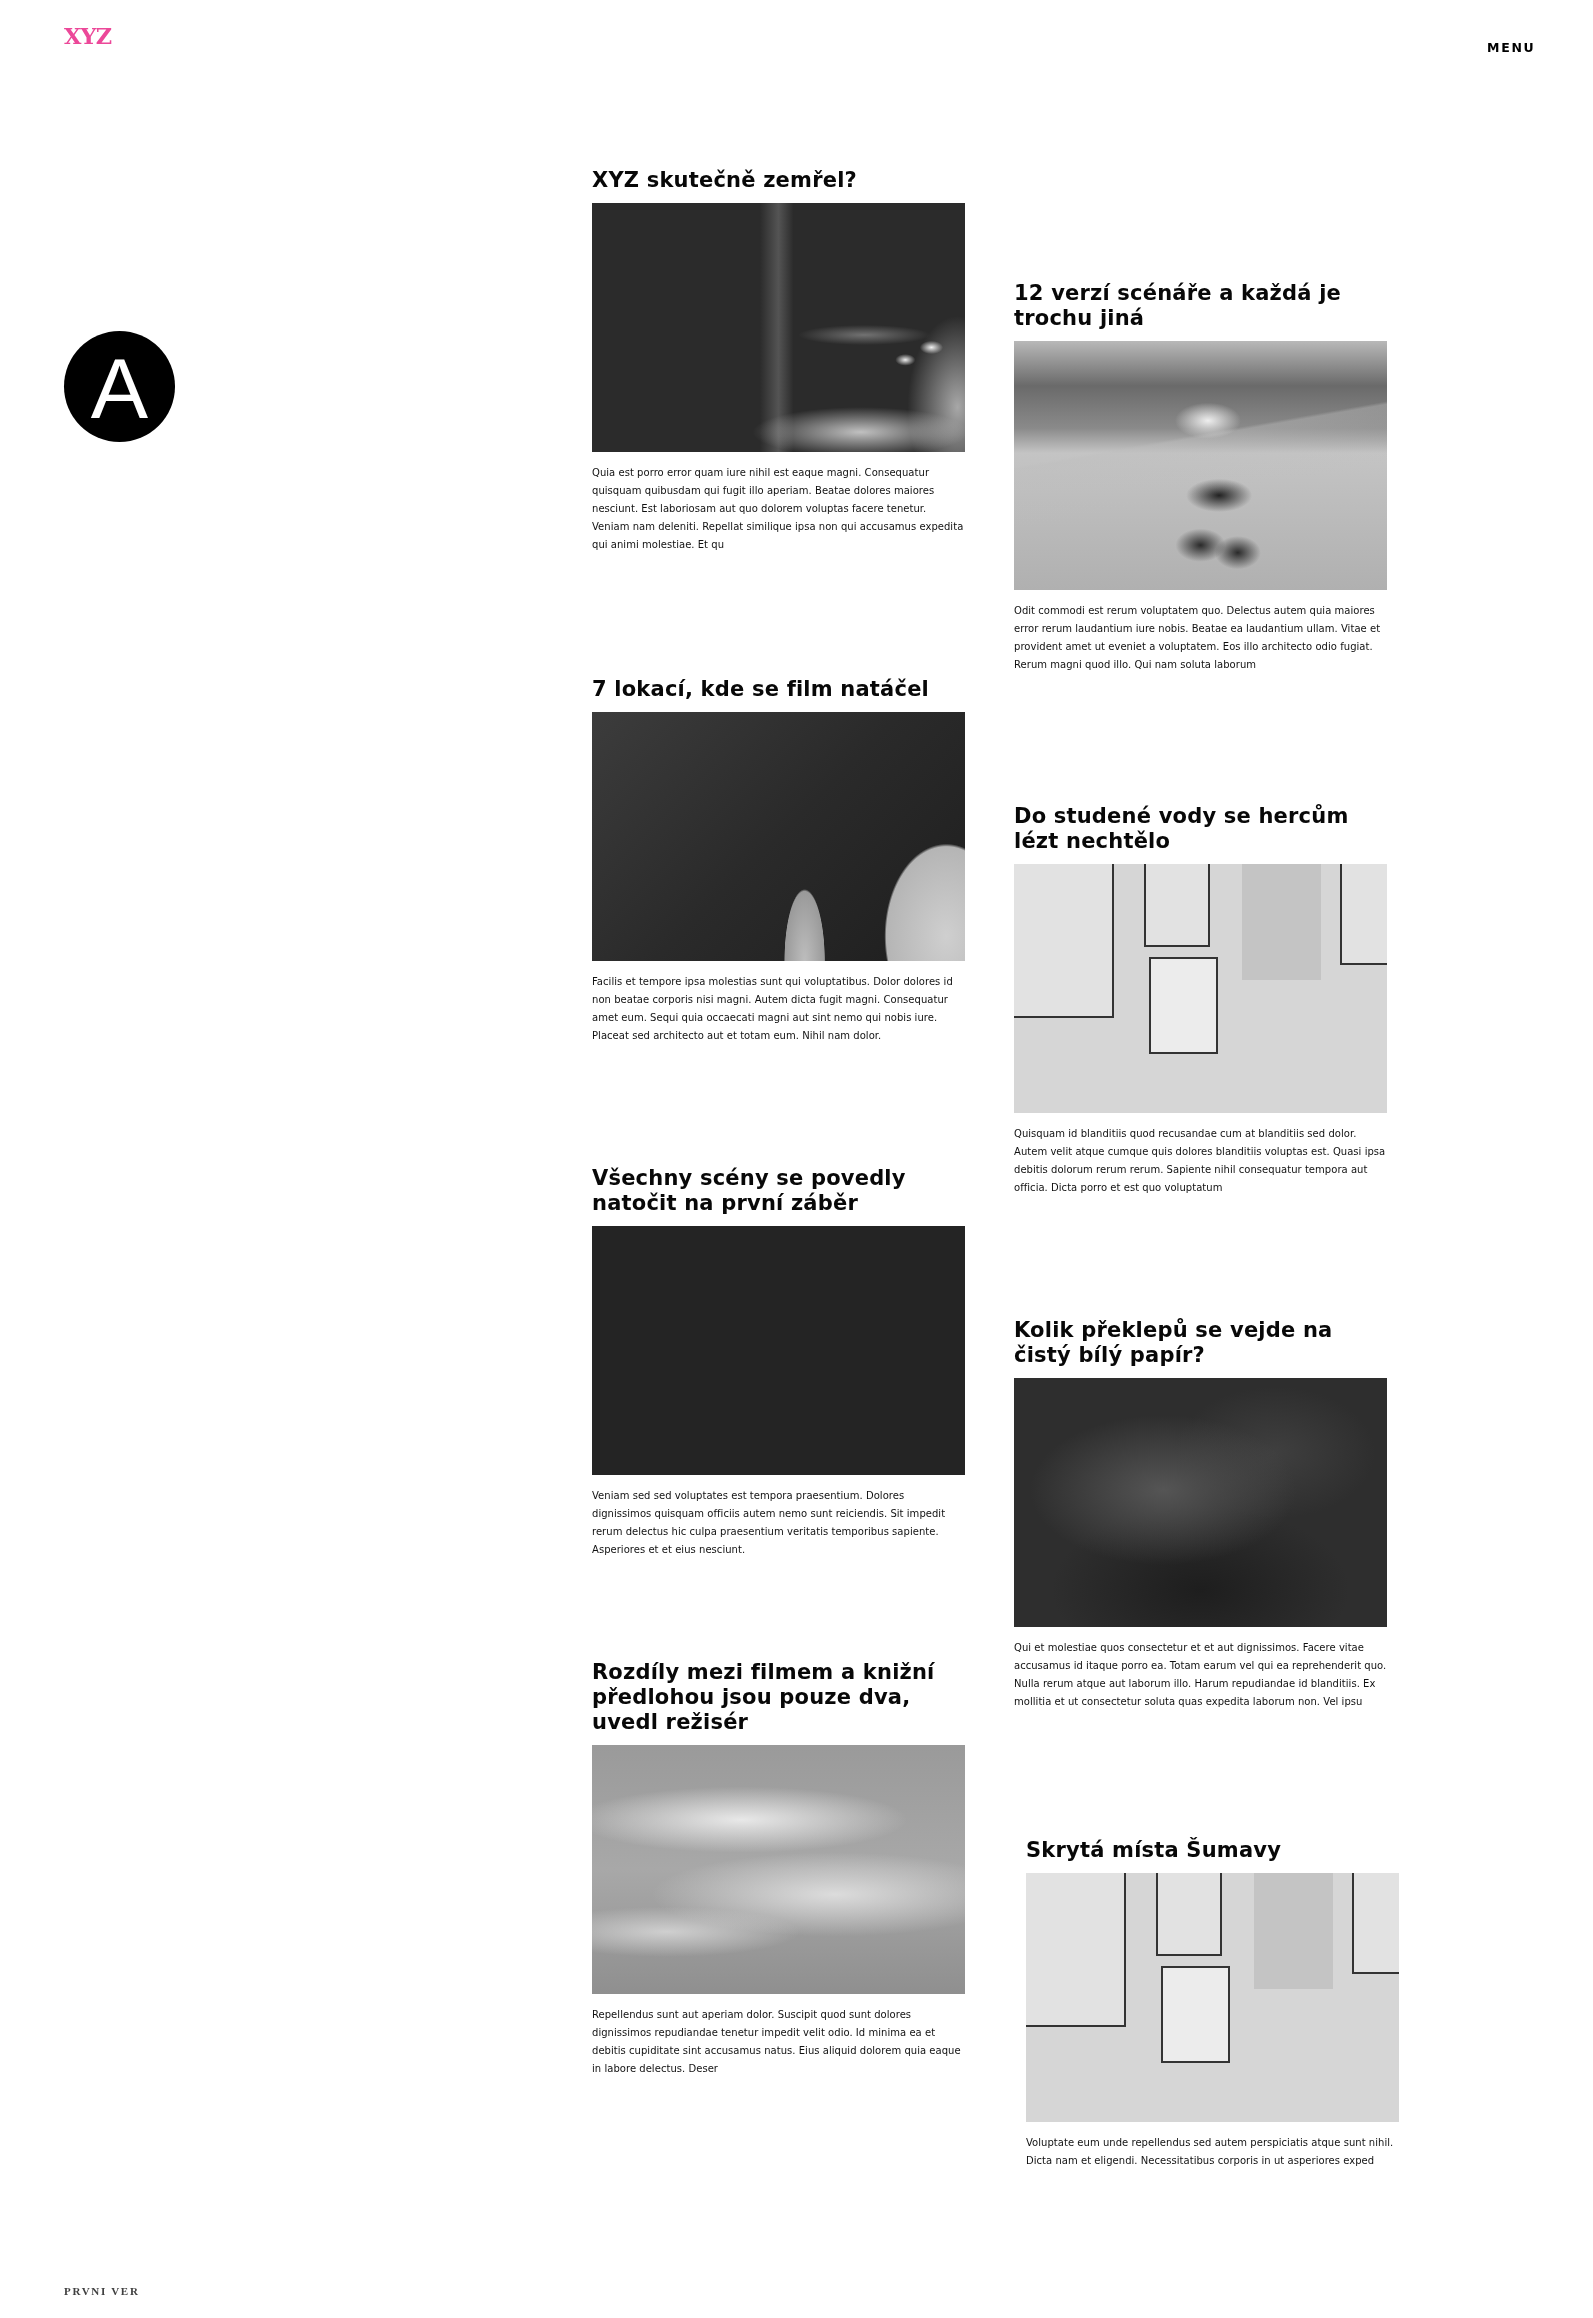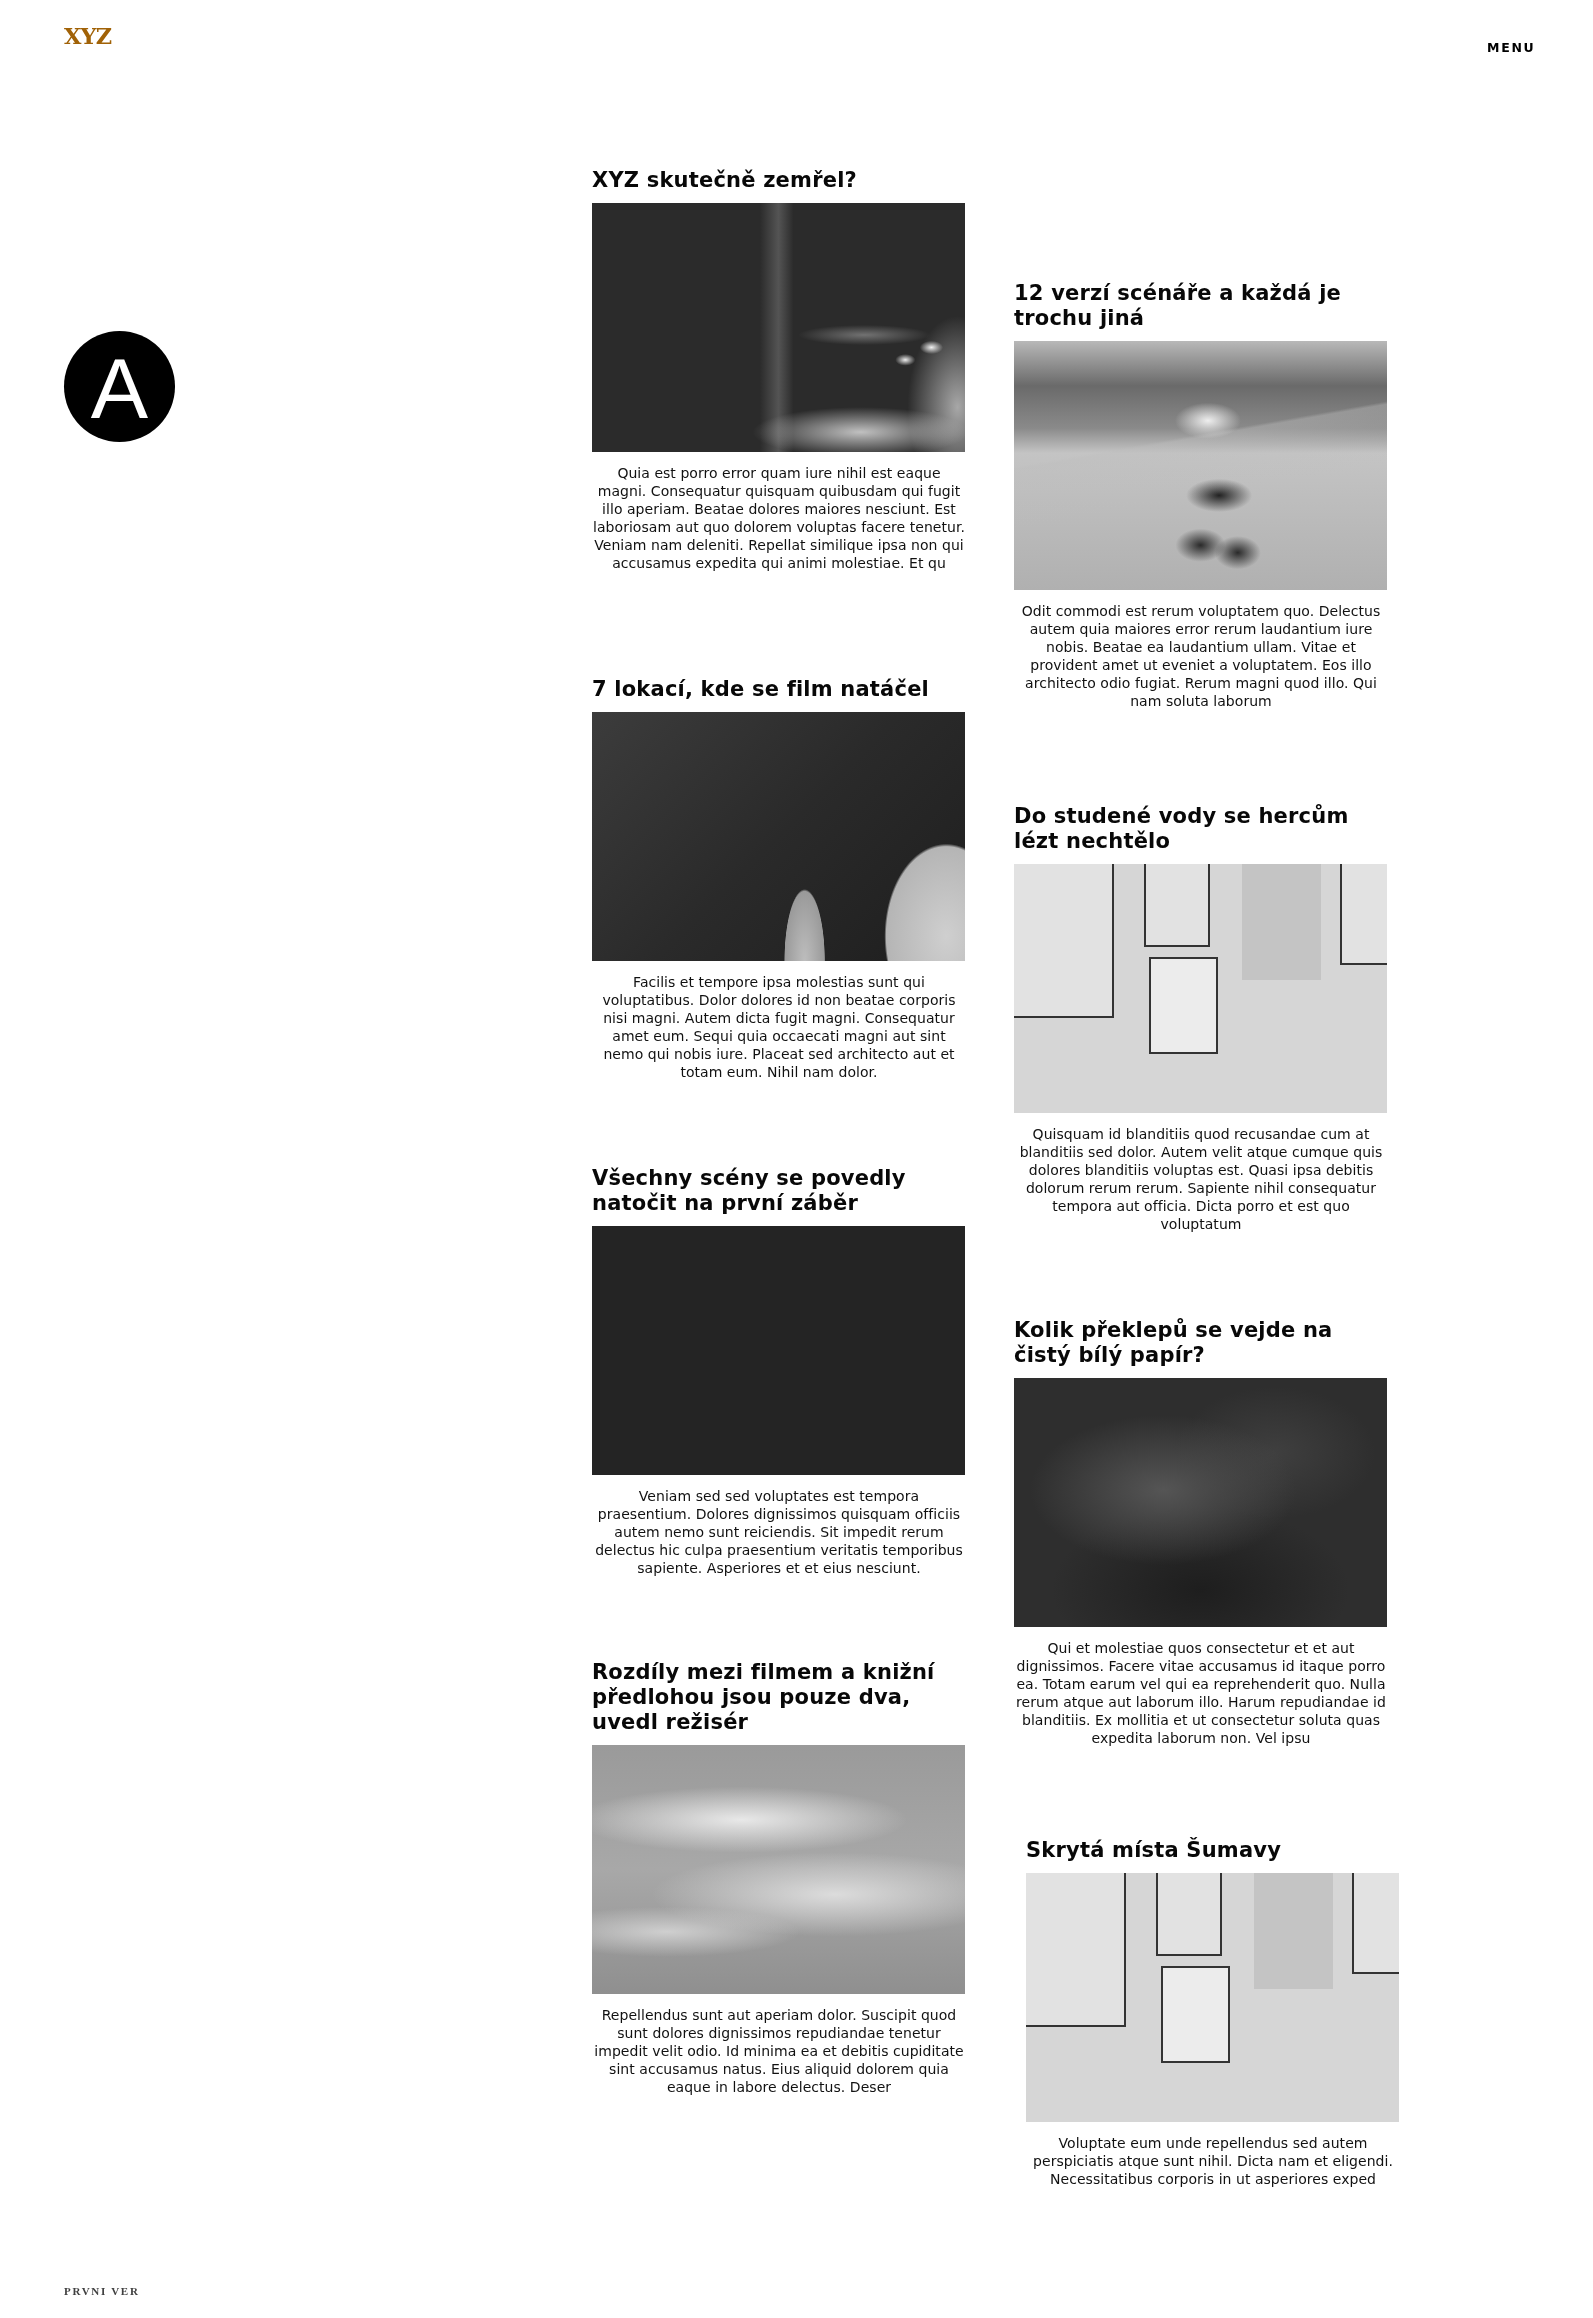--- a/index.html
+++ b/index.html
@@ -3,21 +3,21 @@
 <meta charset="utf-8">
 <style>
   html, body { margin: 0; padding: 0; background: #ffffff; }
   body {
     width: 1594px; height: 2319px; position: relative; overflow: hidden;
     font-family: "DejaVu Sans", sans-serif; color: #0b0b0b;
   }
   .logo {
     position: absolute; left: 64px; top: 23px;
     font-family: "DejaVu Serif", serif; font-weight: bold; font-size: 22.4px;
-    letter-spacing: -0.8px; color: #a16207; text-decoration: none; cursor: pointer;
+    letter-spacing: -0.8px; color: #ec4899; text-decoration: none; cursor: pointer;
   }
   .menu {
     position: absolute; left: 1487px; top: 40px;
     font-family: "DejaVu Sans", sans-serif; font-weight: bold; font-size: 12.5px;
     letter-spacing: 1.7px; color: #000; cursor: pointer;
   }
   .badge {
     position: absolute; left: 64px; top: 331px; width: 111px; height: 111px;
     border-radius: 50%; background: #000; color: #fff;
     display: flex; align-items: center; justify-content: center;
@@ -32,22 +32,22 @@
   }
   .card { position: absolute; width: 374px; cursor: pointer; }
   .card.left { left: 592px; }
   .card.right { left: 1014px; }
   .card h2 {
     margin: 15px 0 10px 0; font-family: "DejaVu Sans", sans-serif; font-weight: bold;
     font-size: 21px; line-height: 25px; letter-spacing: 0.2px; color: #080808;
   }
   .card .img { width: 373px; height: 249px; position: relative; overflow: hidden; }
   .card p {
-    margin: 11.6px 0 0 0; font-family: "DejaVu Sans", sans-serif; font-size: 14px;
-    line-height: 18px; color: #111; letter-spacing: 0.04px; text-align: center;
+    margin: 11.6px 0 0 0; font-family: "DejaVu Sans", sans-serif; font-size: 10px;
+    line-height: 18px; color: #111; letter-spacing: 0.04px;
   }
 
   
   .img-concert {
     background:
       radial-gradient(ellipse 11.6px 6.6px at 91% 58%, #f2f2f2 0%, rgba(255,255,255,0) 100%),
       radial-gradient(ellipse 10px 5.8px at 84% 63%, #eeeeee 0%, rgba(255,255,255,0) 100%),
       radial-gradient(ellipse 66px 10px at 73% 53%, rgba(200,200,200,0.45) 0%, rgba(255,255,255,0) 100%),
       radial-gradient(ellipse 108px 25px at 72% 92%, rgba(230,230,230,0.8) 0%, rgba(255,255,255,0) 100%),
       radial-gradient(ellipse 50px 91px at 98% 82%, rgba(220,220,220,0.7) 0%, rgba(255,255,255,0) 100%),

